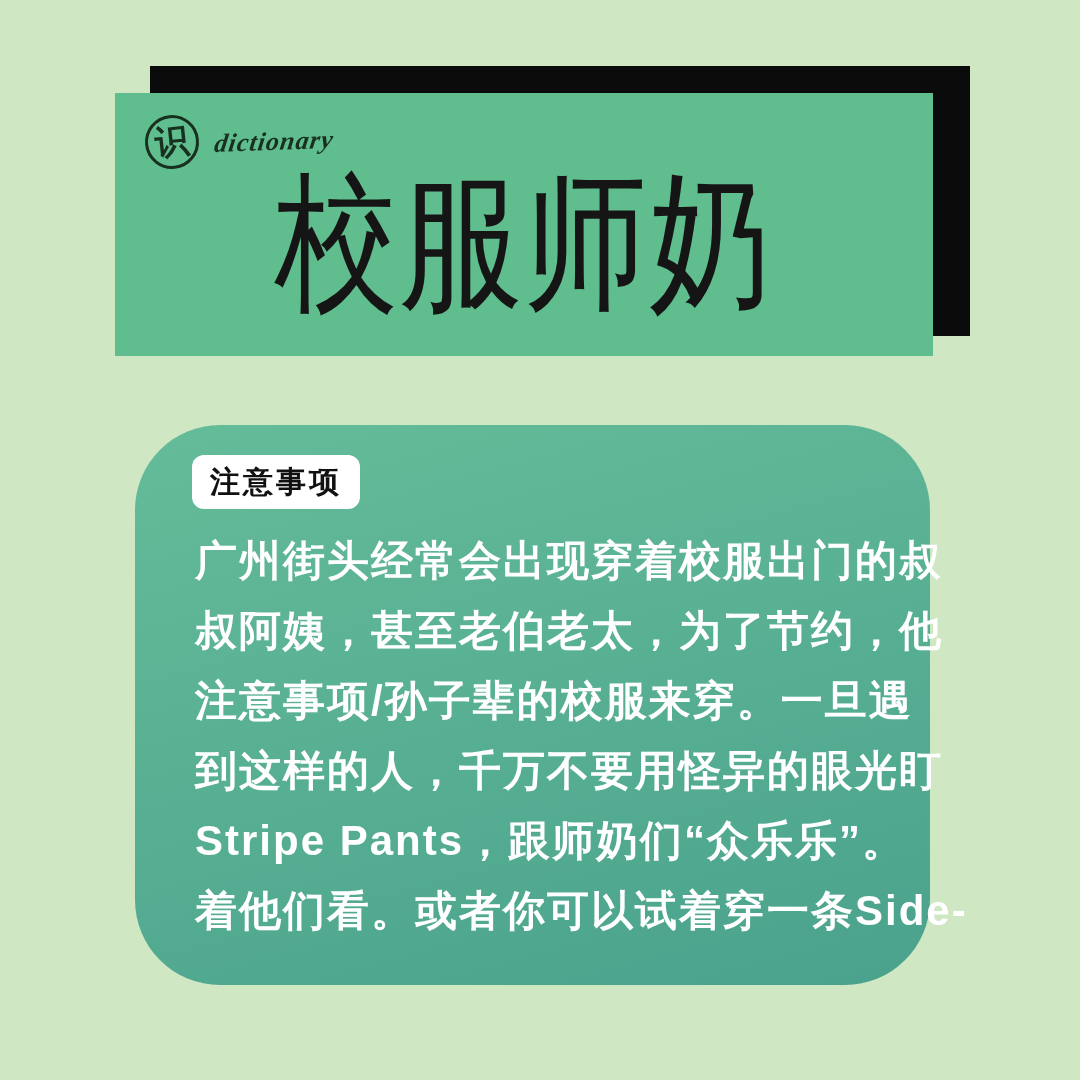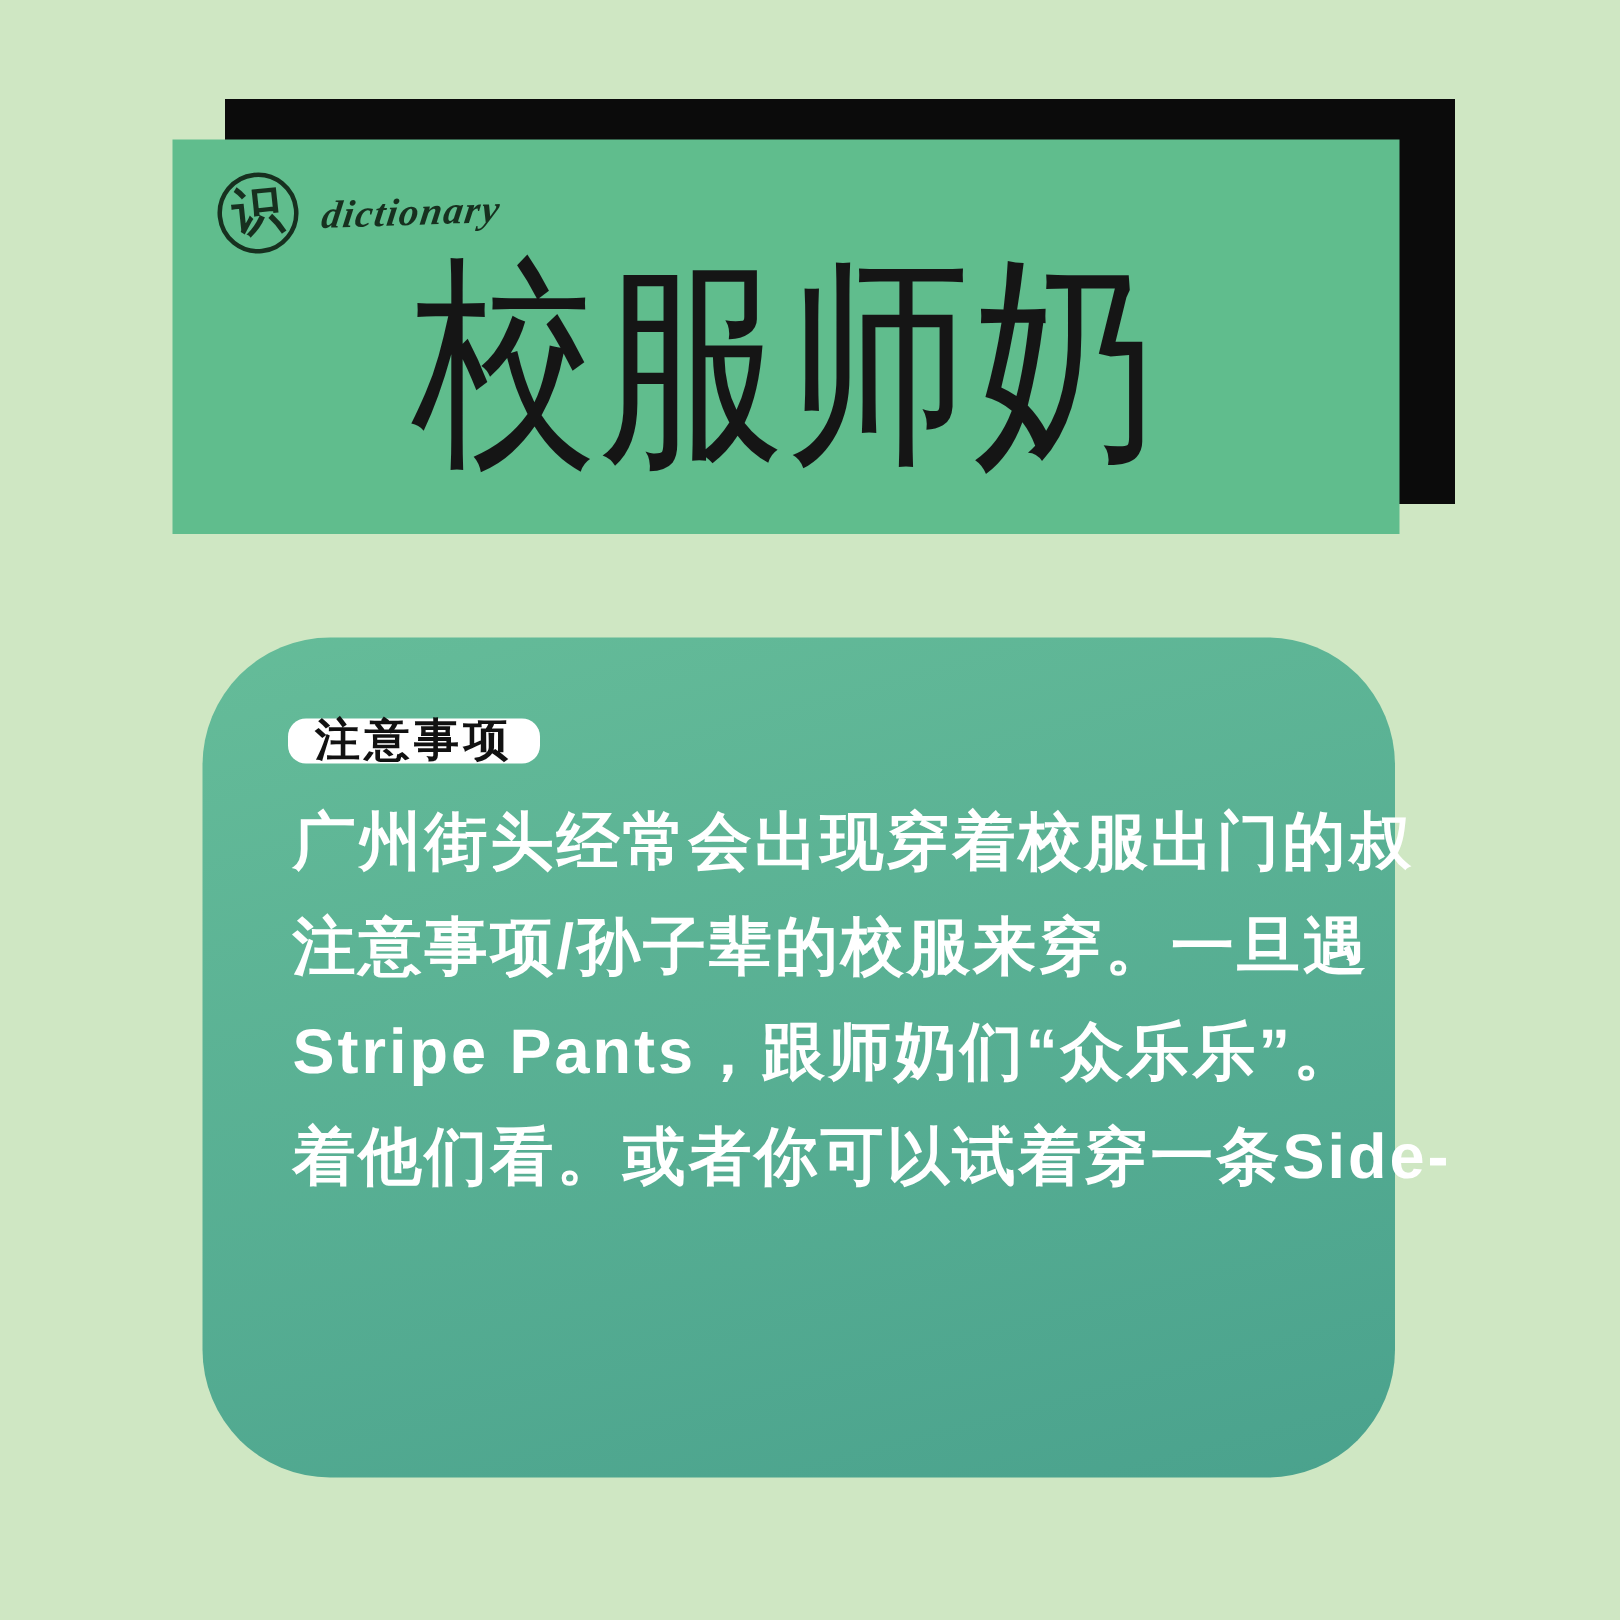--- a/index.html
+++ b/index.html
@@ -54,22 +54,22 @@
   .main-card{
     position:absolute;left:135px;top:425px;width:795px;height:560px;
     border-radius:85px;
     background:linear-gradient(165deg,var(--card_top,#65bc99) 0%,var(--card_bottom,#4aa28d) 100%);
   }
   .notice-pill{
     position:absolute;left:57px;top:30px;
     background:var(--pill_bg,#ffffff);
     color:var(--pill_text,#111111);
     font-size:30px;font-weight:bold;letter-spacing:3px;
-    padding:0 18px;border-radius:12px;
-    line-height:1;display:inline-block;margin-top:24px;
+    padding:12px 18px;border-radius:12px;
+    line-height:1;display:inline-block;
   }
   .body-text{
     position:absolute;left:60px;top:101px;width:700px;
     color:var(--body_text,#ffffff);
     font-size:42px;line-height:70px;letter-spacing:2px;
     font-weight:bold;
   }
   .body-line{white-space:nowrap;text-align:right;}
 </style>
 </head>
@@ -86,19 +86,21 @@
       </div>
       <div class="brand-script">dictionary</div>
     </div>
     <div class="header-title">校服师奶</div>
   </div>
 
   <div class="main-card">
     <div class="notice-pill">注意事项</div>
     <div class="body-text">
       <div class="body-line">广州街头经常会出现穿着校服出门的叔</div>
+      <div class="body-line">叔阿姨，甚至老伯老太，为了节约，他</div>
       <div class="body-line">注意事项/孙子辈的校服来穿。一旦遇</div>
+      <div class="body-line">到这样的人，千万不要用怪异的眼光盯</div>
       <div class="body-line">Stripe Pants，跟师奶们“众乐乐”。</div>
       <div class="body-line">着他们看。或者你可以试着穿一条Side-</div>
     </div>
   </div>
 
 </div>
 
 </body></html>

